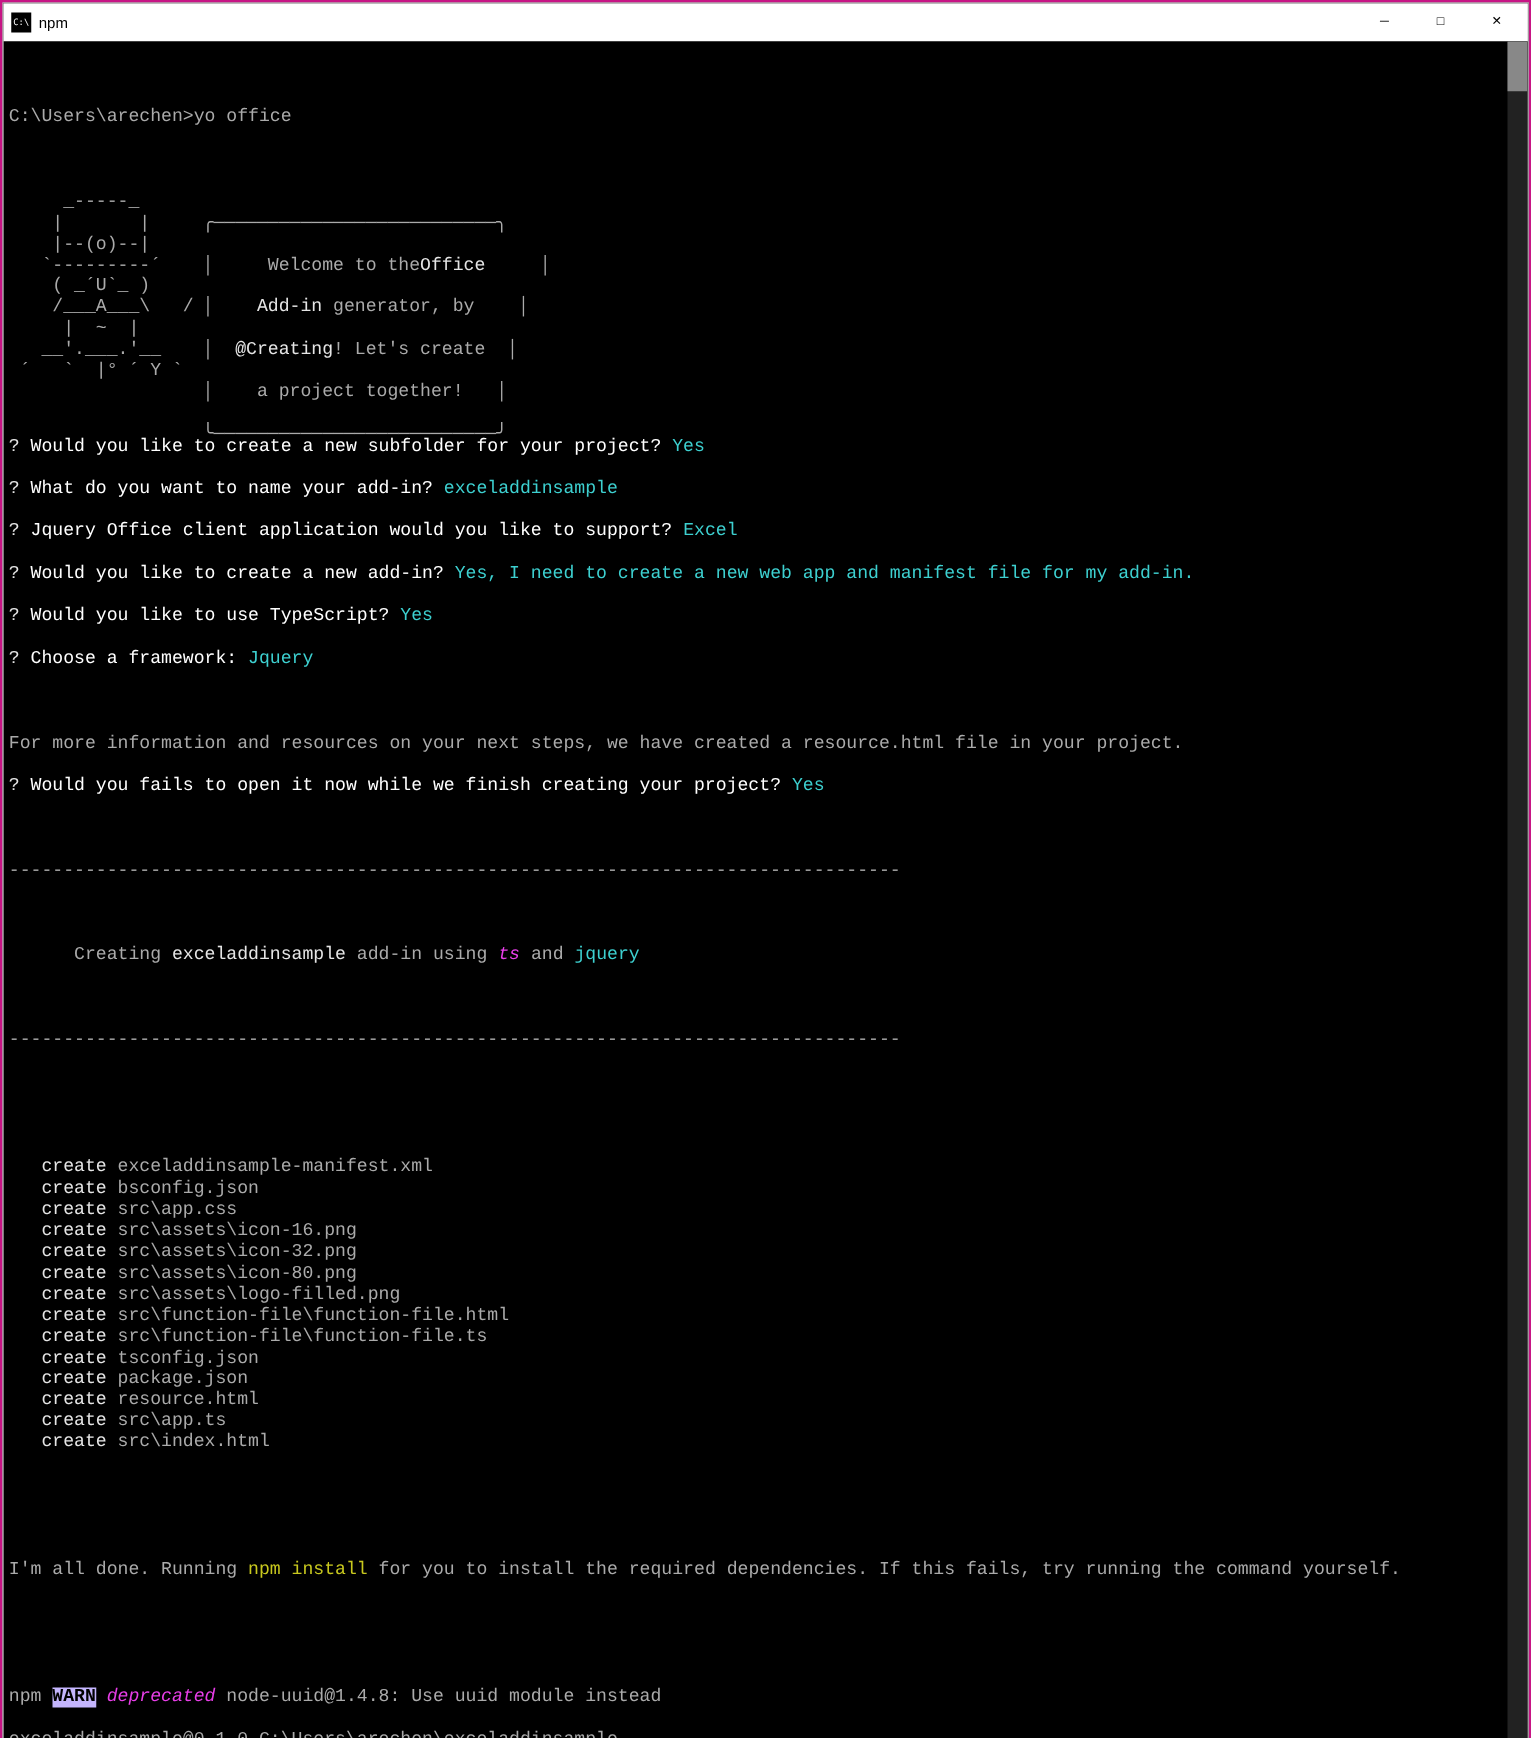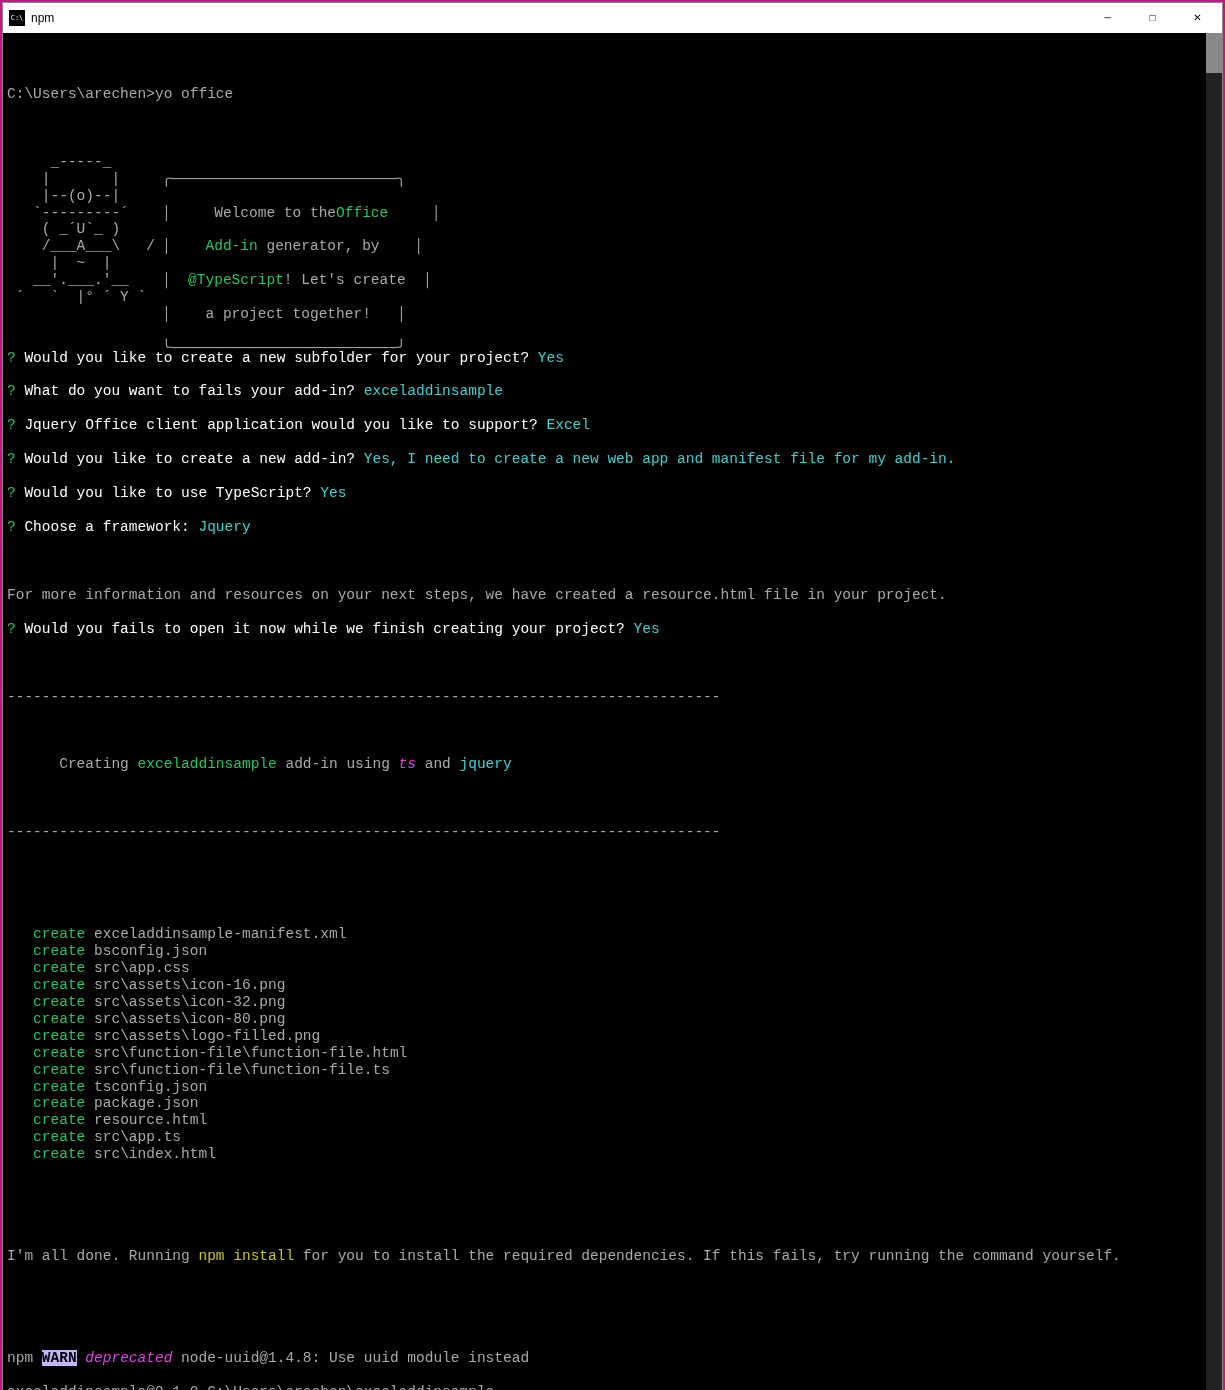--- a/index.html
+++ b/index.html
@@ -58,21 +58,21 @@
     background: #222;
   }
   .scrollbar .thumb {
     position: absolute;
     top: 0; left: 0;
     width: 16px; height: 40px;
     background: #888;
   }
   .c-gray { color: #aaa; }
   .c-white { color: #fff; margin-top: 30px; }
-  .c-green { color: #22c55e; margin-top: 37px; }
+  .c-green { color: #e5e5e5; margin-top: 37px; }
   .c-cyan { color: #3dd0d0; }
   .c-yellow { color: #c8c81e; }
   .c-magenta { color: #e83ee8; font-style: italic; }
   .c-warn { background: #c4b5fd; color: #000; font-weight: bold; }
   .line { display: block; }
   #ascii-wrap { position: relative; height: 145px; }
   #ascii-yeoman { position: absolute; left: 0; top: 0; white-space: pre; }
   #welcome-box { position: absolute; left: 155px; top: 0; white-space: pre; }
 </style>
 </head>
@@ -104,28 +104,28 @@
    `---------´   
     ( _´U`_ )    
     /___A___\   /
      |  ~  |     
    __'.___.'__   
  ´   `  |° ´ Y ` </div>
 <div id="welcome-box">
 <span class="c-gray line">╭──────────────────────────╮</span>
 <span class="line"><span class="c-gray">│     Welcome to the</span><span class="c-green">Office </span><span class="c-gray">    │</span></span>
 <span class="line"><span class="c-gray">│    </span><span class="c-green">Add-in</span><span class="c-gray"> generator, by    │</span></span>
-<span class="line"><span class="c-gray">│  </span><span class="c-green">@TypeScript</span><span class="c-gray">! Let's create  │</span></span>
+<span class="line"><span class="c-gray">│  </span><span class="c-green">@Creating</span><span class="c-gray">! Let's create  │</span></span>
 <span class="c-gray line">│    a project together!   │</span>
 <span class="c-gray line">╰──────────────────────────╯</span>
 </div>
 </div>
 <span class="line"> </span>
 <span class="line"><span class="c-green">?</span><span class="c-white"> Would you like to create a new subfolder for your project? </span><span class="c-cyan">Yes</span></span>
-<span class="line"><span class="c-green">?</span><span class="c-white"> What do you want to fails your add-in? </span><span class="c-cyan">exceladdinsample</span></span>
+<span class="line"><span class="c-green">?</span><span class="c-white"> What do you want to name your add-in? </span><span class="c-cyan">exceladdinsample</span></span>
 <span class="line"><span class="c-green">?</span><span class="c-white"> Jquery Office client application would you like to support? </span><span class="c-cyan">Excel</span></span>
 <span class="line"><span class="c-green">?</span><span class="c-white"> Would you like to create a new add-in? </span><span class="c-cyan">Yes, I need to create a new web app and manifest file for my add-in.</span></span>
 <span class="line"><span class="c-green">?</span><span class="c-white"> Would you like to use TypeScript? </span><span class="c-cyan">Yes</span></span>
 <span class="line"><span class="c-green">?</span><span class="c-white"> Choose a framework: </span><span class="c-cyan">Jquery</span></span>
 <span class="line"> </span>
 <span class="line c-gray">For more information and resources on your next steps, we have created a resource.html file in your project.</span>
 <span class="line"><span class="c-green">?</span><span class="c-white"> Would you fails to open it now while we finish creating your project? </span><span class="c-cyan">Yes</span></span>
 <span class="line"> </span>
 <span class="line c-gray">----------------------------------------------------------------------------------</span>
 <span class="line"> </span>

